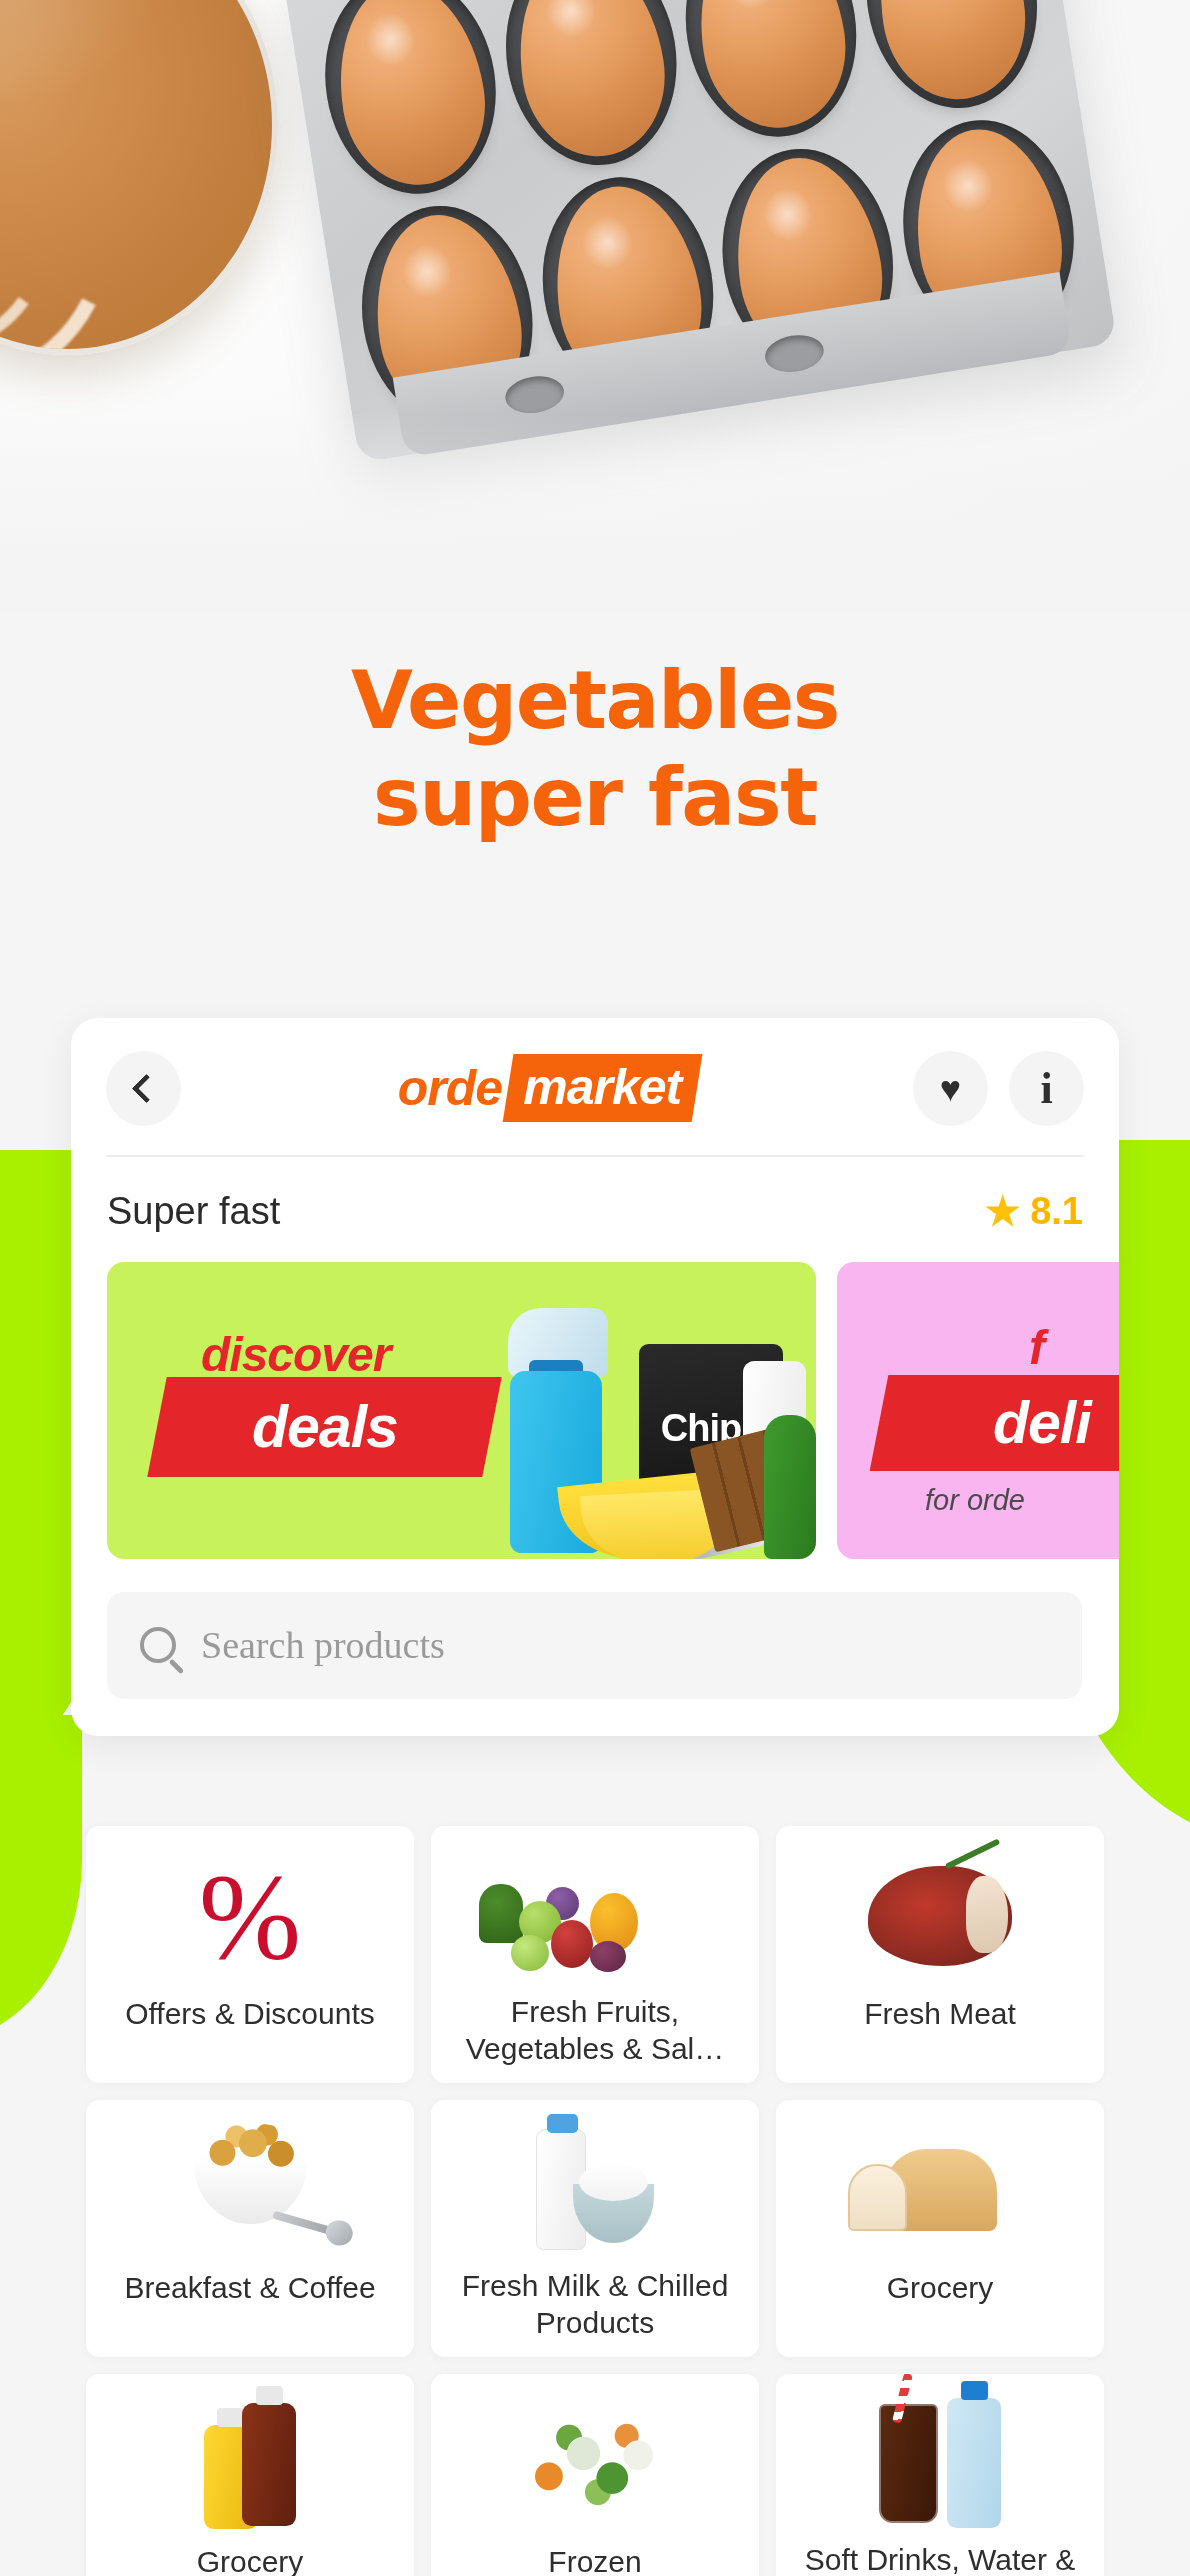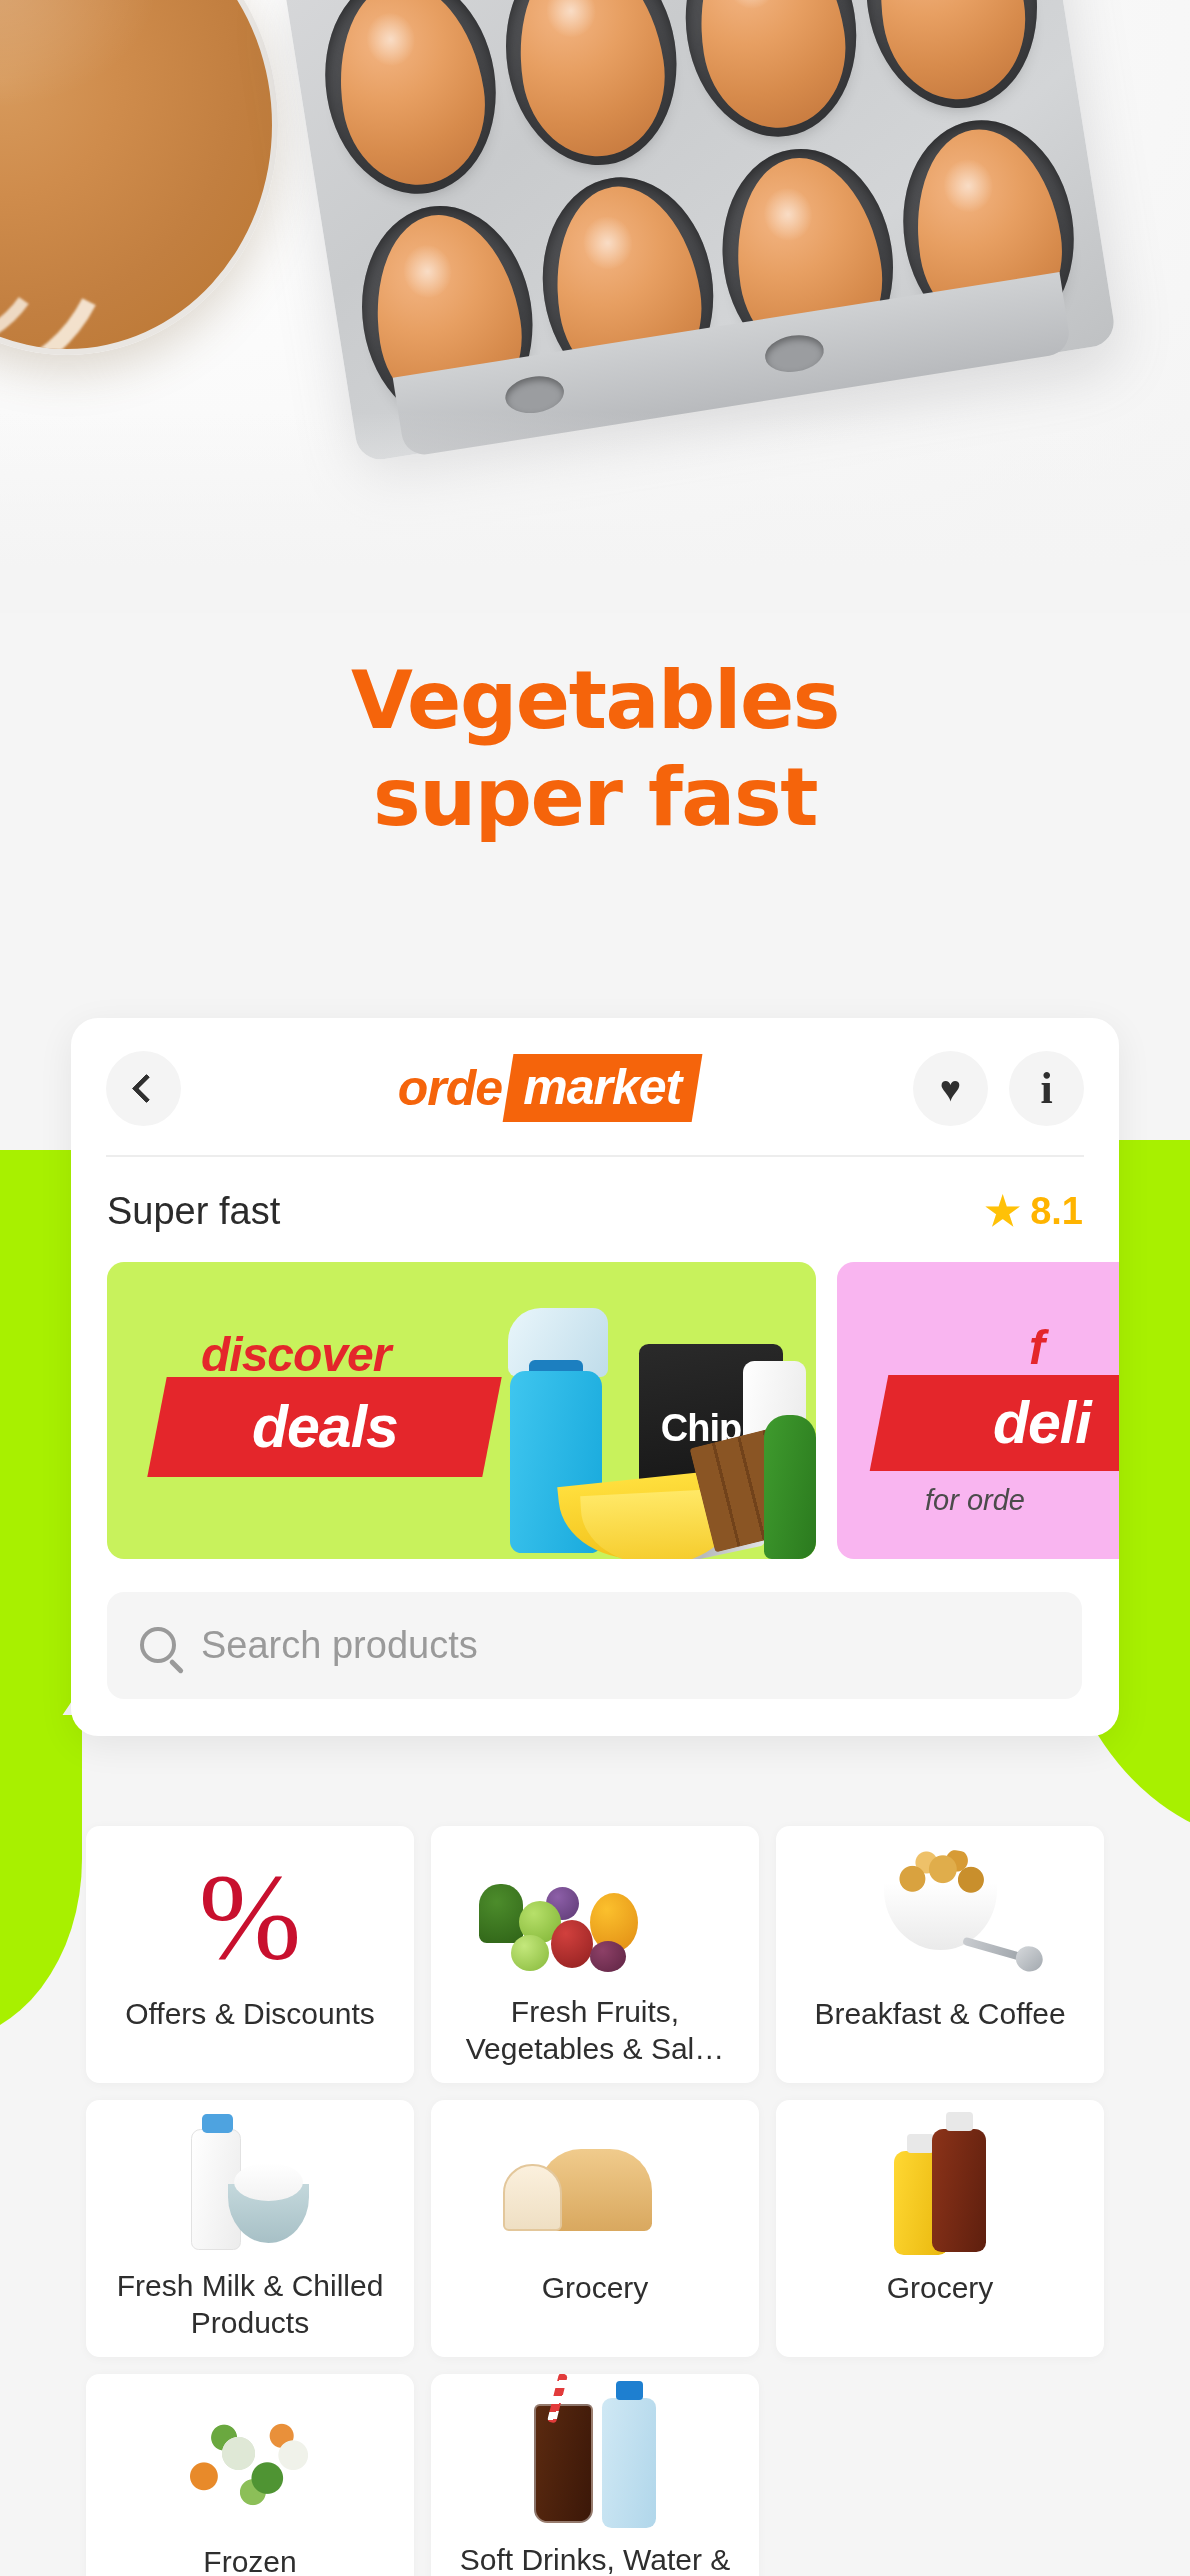--- a/index.html
+++ b/index.html
@@ -407,21 +407,21 @@
     border-radius: 5.8px;
   }
   .green-bottle {
     left: 657px; bottom: 0px;
     width: 52px; height: 144px;
     background: linear-gradient(100deg, #3f9b2e, #2b7a1e);
     border-radius: 23px 23px 7.7px 7.7px;
   }
 
   
-  .search-wrap { padding: 33px 37px 29px 36px; }
+  .search-wrap { padding: 33px 37px 29px 36px; font-family: Liberation Serif, serif; }
   .search-box {
     display: flex; align-items: center;
     gap: 25px;
     height: 107px;
     background: #f5f5f5;
     border-radius: 17px;
     padding: 0 33px;
   }
   .search-icon {
     width: 36px; height: 36px;
@@ -783,20 +783,29 @@
         <span class="art veg-purple"></span>
         <span class="art veg-green1"></span>
         <span class="art veg-green2"></span>
         <span class="art veg-red"></span>
         <span class="art veg-orange"></span>
         <span class="art veg-grape"></span>
       </div>
       <div class="cat-label">Fresh Fruits, Vegetables &amp; Sal…</div>
     </div>
 
+    <div class="cat-tile">
+      <div class="cat-art">
+        <span class="meat-steak">
+          <span class="meat-fat"></span>
+          <span class="meat-herb"></span>
+        </span>
+      </div>
+      <div class="cat-label">Fresh Meat</div>
+    </div>
 
     <div class="cat-tile">
       <div class="cat-art">
         <span class="cereal-bowl">
           <span class="cereal-flakes"></span>
           <span class="spoon"></span>
         </span>
       </div>
       <div class="cat-label">Breakfast &amp; Coffee</div>
     </div>

